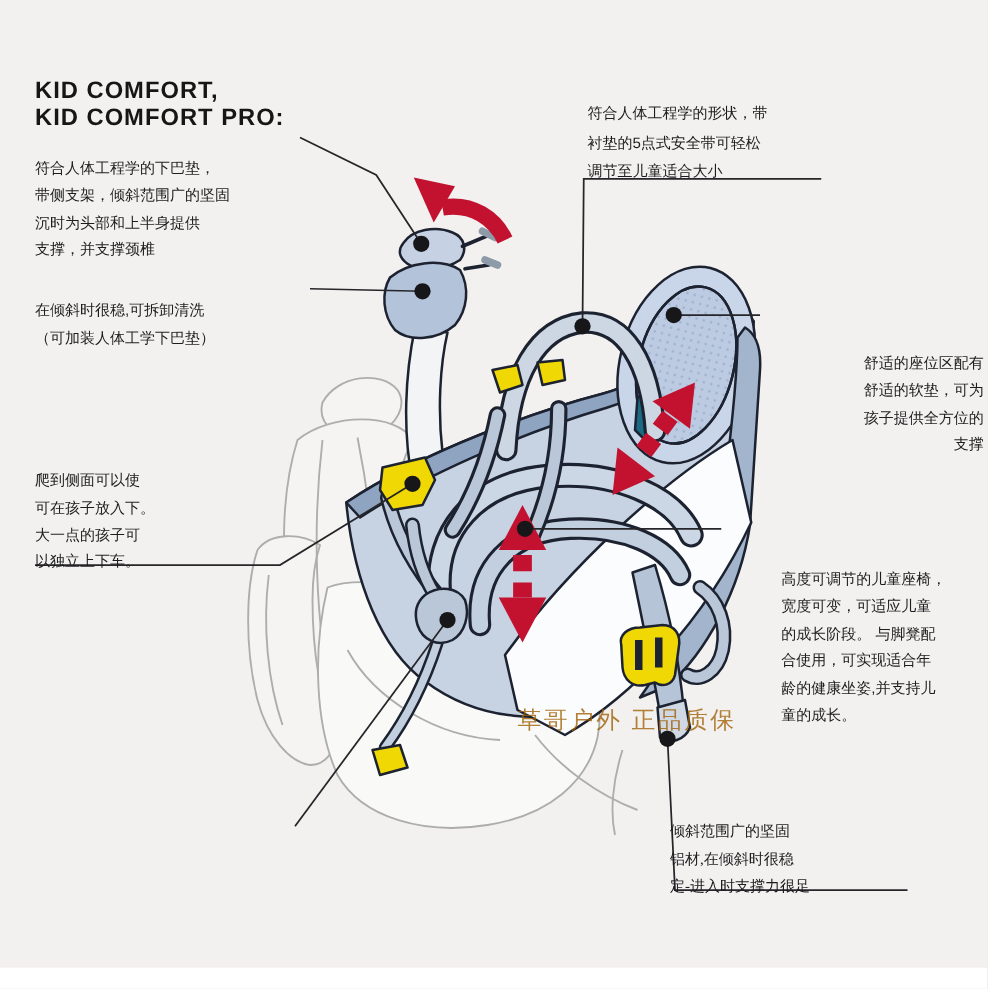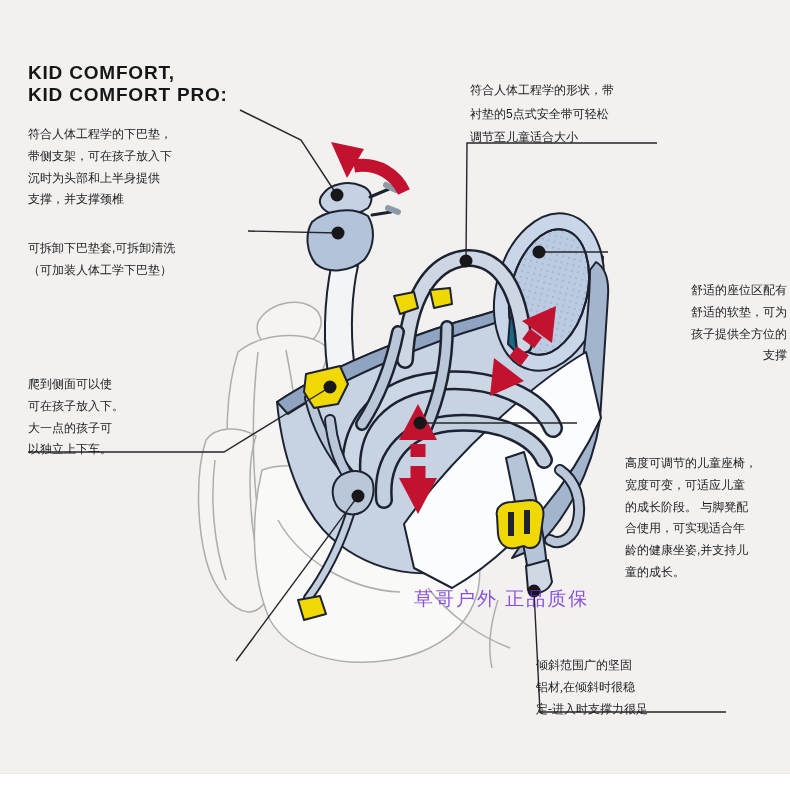--- a/index.html
+++ b/index.html
@@ -11,22 +11,22 @@
   .callout .t{font-size:12px;line-height:21.8px;font-weight:500;}
   .c-pro{left:28px;top:28px;width:280px;}
   .c-active{left:28px;top:220px;width:300px;}
   .c-side{left:28px;top:356px;width:220px;}
   .c-foot{left:28px;top:671px;width:300px;}
   .c-harness{left:470px;top:61px;width:240px;}
   .c-harness .t{line-height:23.5px;}
   .c-seatpad{left:607px;top:262px;width:180px;text-align:right;}
   .c-adjseat{left:577px;top:435px;width:210px;margin-left:48px;}
   .c-kick{left:536px;top:637px;width:220px;font-family:Liberation Serif, serif;}
-  .watermark{position:absolute;left:414px;top:586px;font-size:19px;letter-spacing:2px;
-    color:#6d28d9;opacity:0.8;z-index:2;white-space:nowrap;}
+  .watermark{position:absolute;left:414px;top:563px;font-size:19px;letter-spacing:2px;
+    color:#a16207;opacity:0.8;z-index:2;white-space:nowrap;}
   .bottom-strip{position:absolute;left:0;top:773px;width:790px;height:18px;background:#ffffff;
     border-top:1px solid #efe9e9;z-index:4;}
 </style>
 </head>
 <body>
 
 <div id="stage">
 
   <svg id="art" viewBox="0 0 790 791" xmlns="http://www.w3.org/2000/svg">
     <defs>
@@ -159,27 +159,27 @@
       <circle cx="534" cy="591" r="6.5"></circle>
     </g>
   </svg>
 
   <div class="watermark">草哥户外 正品质保</div>
 
   <div class="callout c-pro">
     <div class="h">KID COMFORT,
 KID COMFORT PRO:</div>
     <div class="t">符合人体工程学的下巴垫，
-带侧支架，可在孩子放入下
+带侧支架，倾斜范围广的坚固
 沉时为头部和上半身提供
 支撑，并支撑颈椎</div>
   </div>
 
   <div class="callout c-active">
-    <div class="t">可拆卸下巴垫套,可拆卸清洗
+    <div class="t">在倾斜时很稳,可拆卸清洗
 （可加装人体工学下巴垫）</div>
   </div>
 
   <div class="callout c-side">
     <div class="t">爬到侧面可以使
 可在孩子放入下。
 大一点的孩子可
 以独立上下车。</div>
   </div>
 

